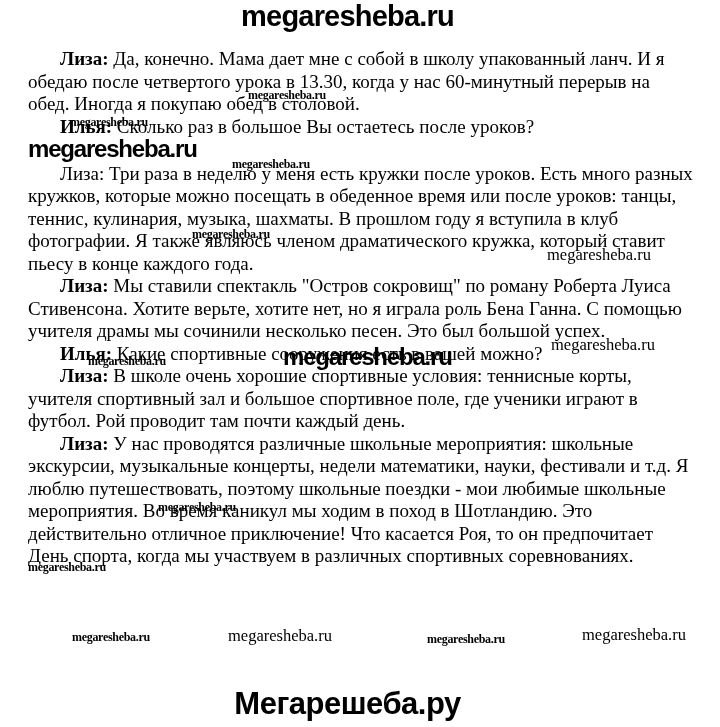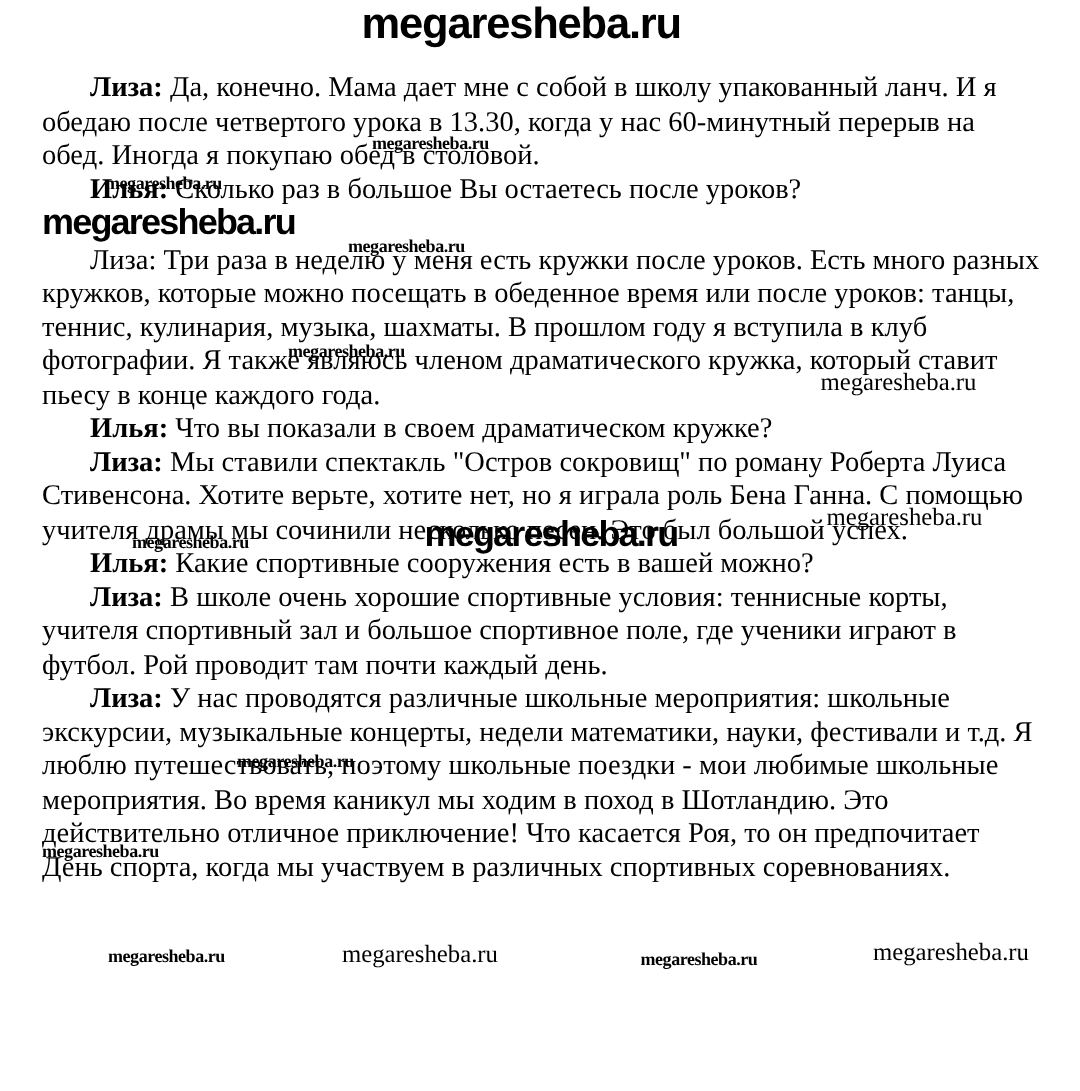--- a/index.html
+++ b/index.html
@@ -69,21 +69,20 @@
 <body>
 
 <div class="page">
 
   <div class="header-wm">megaresheba.ru</div>
 
   <div class="body-text">
     <p class="turn"><span class="speaker">Лиза:</span> <span>Да, конечно. Мама дает мне с собой в школу упакованный ланч. И я обедаю после четвертого урока в 13.30, когда у нас 60-минутный перерыв на обед. Иногда я покупаю обед в столовой.</span></p>
     <p class="turn"><span class="speaker">Илья:</span> <span>Сколько раз в большое Вы остаетесь после уроков?</span><span class="wm-inline">megaresheba.ru</span></p>
     <p class="turn plain-speaker"><span class="speaker">Лиза:</span> <span>Три раза в неделю у меня есть кружки после уроков. Есть много разных кружков, которые можно посещать в обеденное время или после уроков: танцы, теннис, кулинария, музыка, шахматы. В прошлом году я вступила в клуб фотографии. Я также являюсь членом драматического кружка, который ставит пьесу в конце каждого года.</span></p>
-    <p class="turn"><span class="speaker">Илья:</span> <span>Что вы показали в своем драматическом кружке?</span></p>
     <p class="turn"><span class="speaker">Лиза:</span> <span>Мы ставили спектакль "Остров сокровищ" по роману Роберта Луиса Стивенсона. Хотите верьте, хотите нет, но я играла роль Бена Ганна. С помощью учителя драмы мы сочинили несколько песен. Это был большой успех.</span></p>
     <p class="turn"><span class="speaker">Илья:</span> <span>Какие спортивные сооружения есть в вашей можно?</span></p>
     <p class="turn"><span class="speaker">Лиза:</span> <span>В школе очень хорошие спортивные условия: теннисные корты, учителя спортивный зал и большое спортивное поле, где ученики играют в футбол. Рой проводит там почти каждый день.</span></p>
     <p class="turn"><span class="speaker">Лиза:</span> <span>У нас проводятся различные школьные мероприятия: школьные экскурсии, музыкальные концерты, недели математики, науки, фестивали и т.д. Я люблю путешествовать, поэтому школьные поездки - мои любимые школьные мероприятия. Во время каникул мы ходим в поход в Шотландию. Это действительно отличное приключение! Что касается Роя, то он предпочитает День спорта, когда мы участвуем в различных спортивных соревнованиях.</span></p>
   </div>
 
   <span class="wm wm-sb" style="left:248px; top:88px;">megaresheba.ru</span>
   <span class="wm wm-sb" style="left:70px;  top:115px;">megaresheba.ru</span>
   <span class="wm wm-sb" style="left:232px; top:157px;">megaresheba.ru</span>
   <span class="wm wm-sb" style="left:192px; top:227px;">megaresheba.ru</span>
@@ -91,14 +90,15 @@
   <span class="wm wm-rg" style="left:551px; top:335px;">megaresheba.ru</span>
   <span class="wm wm-lg" style="left:283px; top:343px;">megaresheba.ru</span>
   <span class="wm wm-sb" style="left:88px;  top:354px;">megaresheba.ru</span>
   <span class="wm wm-sb" style="left:158px; top:500px;">megaresheba.ru</span>
   <span class="wm wm-sb" style="left:28px;  top:560px;">megaresheba.ru</span>
   <span class="wm wm-sb" style="left:72px;  top:630px;">megaresheba.ru</span>
   <span class="wm wm-rg" style="left:228px; top:626px;">megaresheba.ru</span>
   <span class="wm wm-sb" style="left:427px; top:632px;">megaresheba.ru</span>
   <span class="wm wm-rg" style="left:582px; top:625px;">megaresheba.ru</span>
 
+  <div class="footer-brand">Мегарешеба.ру</div>
 
 </div>
 
 </body></html>

